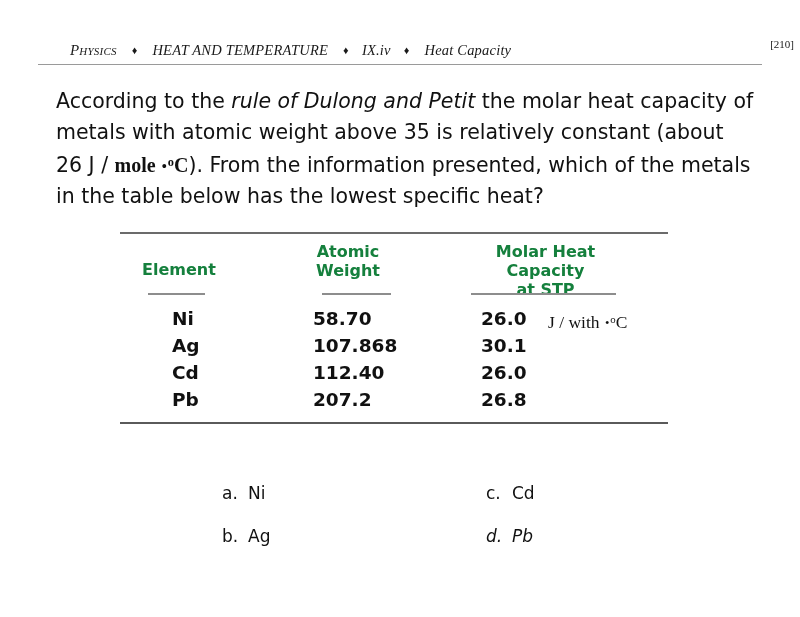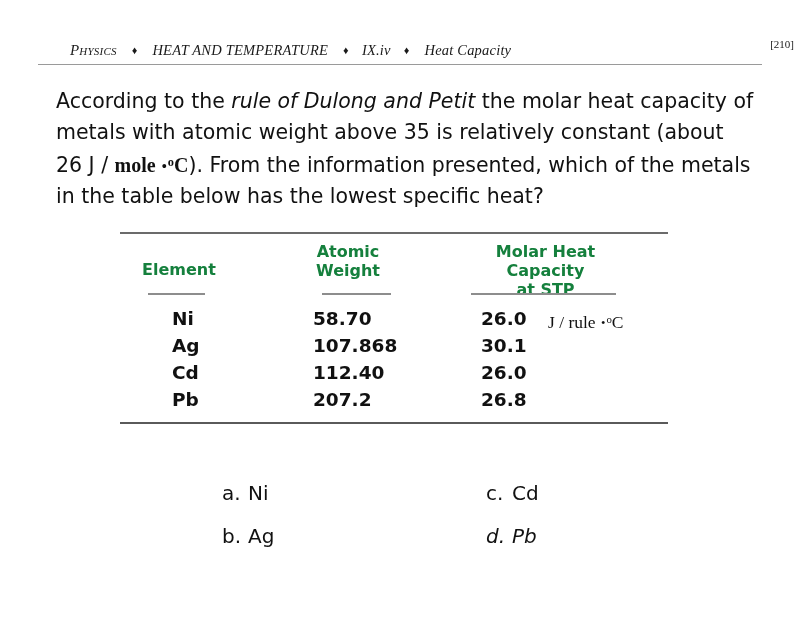--- a/index.html
+++ b/index.html
@@ -164,21 +164,21 @@
   
   .choices {
     position: absolute;
     left: 222px;
     top: 482px;
     width: 400px;
     height: 80px;
   }
   .choice {
     position: absolute;
-    font-size: 20px;
+    font-size: 17px;
     line-height: 22px;
     color: #111111;
     white-space: nowrap;
     font-family: "DejaVu Sans", sans-serif;
   }
   .choice .letter { display: inline-block; min-width: 26px; }
   .ch-a { left: 0;   top: 0; }
   .ch-b { left: 0;   top: 43px; }
   .ch-c { left: 264px; top: 0; }
   .ch-d { left: 264px; top: 43px; font-style: italic; }
@@ -211,21 +211,21 @@
     <div>at STP</div>
   </div>
 
   <div class="head-underline hu-element"></div>
   <div class="head-underline hu-weight"></div>
   <div class="head-underline hu-mhc"></div>
 
   <div class="data-cell" style="left:52px;  top:78px;">Ni</div>
   <div class="data-cell" style="left:193px; top:78px;">58.70</div>
   <div class="data-cell" style="left:361px; top:78px;">26.0</div>
-  <div class="unit-label" style="left:428px; top:78px;"><span>J / rule </span><span class="midbullet">•</span><span class="deg">o</span><span>C</span></div>
+  <div class="unit-label" style="left:428px; top:78px;"><span>J / with </span><span class="midbullet">•</span><span class="deg">o</span><span>C</span></div>
 
   <div class="data-cell" style="left:52px;  top:105px;">Ag</div>
   <div class="data-cell" style="left:193px; top:105px;">107.868</div>
   <div class="data-cell" style="left:361px; top:105px;">30.1</div>
 
   <div class="data-cell" style="left:52px;  top:132px;">Cd</div>
   <div class="data-cell" style="left:193px; top:132px;">112.40</div>
   <div class="data-cell" style="left:361px; top:132px;">26.0</div>
 
   <div class="data-cell" style="left:52px;  top:159px;">Pb</div>

